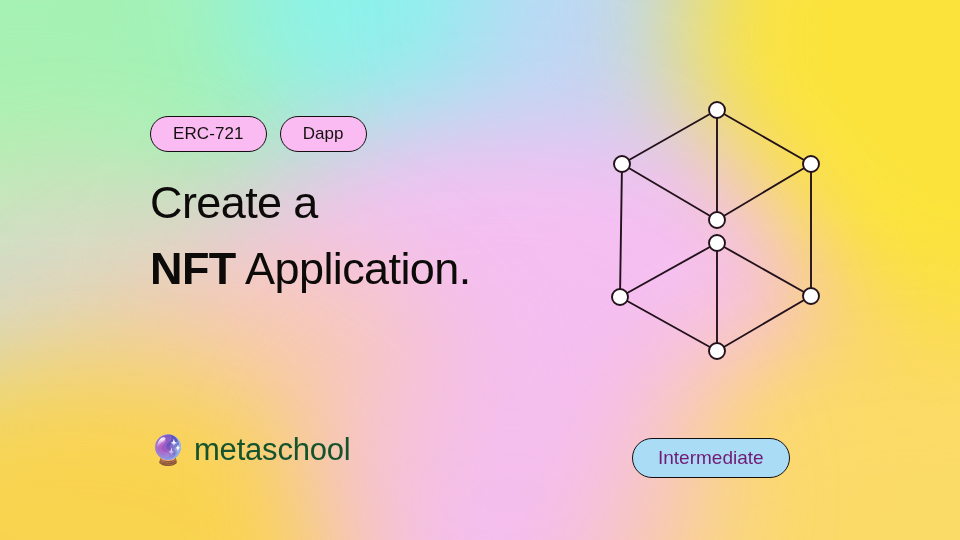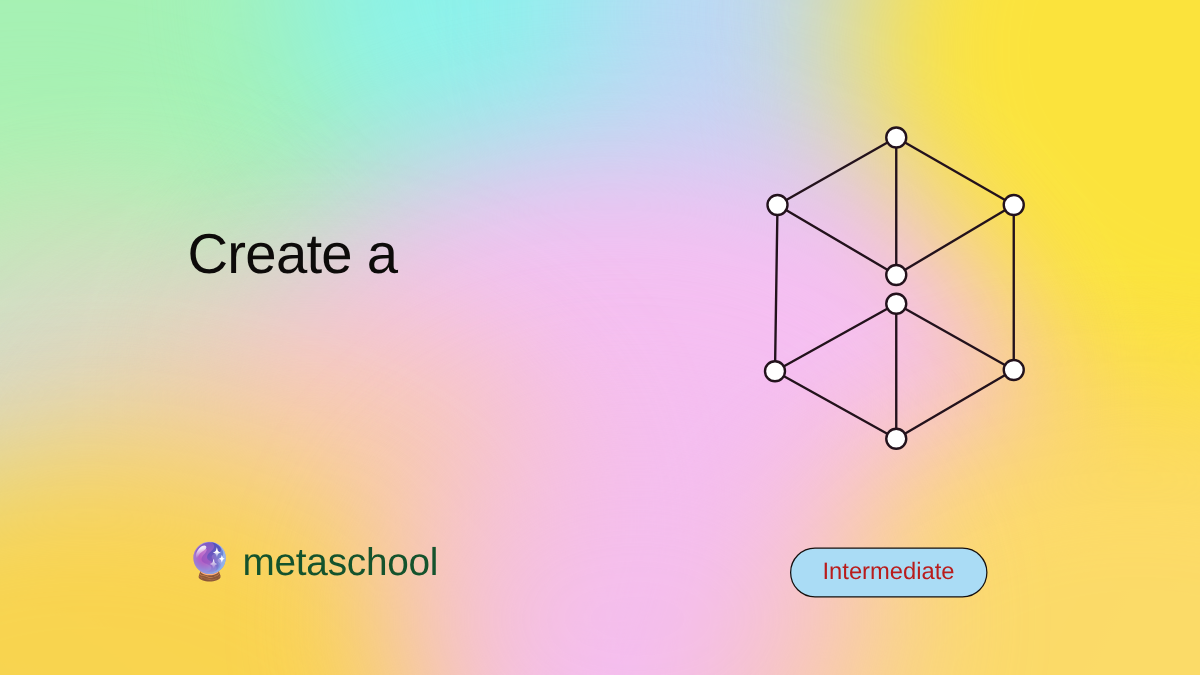--- a/index.html
+++ b/index.html
@@ -123,21 +123,21 @@
     top: 438px;
     height: 40px;
     box-sizing: border-box;
     padding: 0 25px;
     display: flex;
     align-items: center;
     justify-content: center;
     border-radius: 999px;
     background: #aadcf5;
     border: 1.8px solid #15100f;
-    color: #b91c1c;
+    color: #701a75;
     font-size: 19px;
     font-weight: 400;
     white-space: nowrap;
   }
 
   .cube {
     position: absolute;
     left: 580px;
     top: 80px;
     width: 300px;
@@ -159,24 +159,35 @@
     <div class="blob blob-pink-l"></div>
     <div class="blob blob-pink-c"></div>
     <div class="blob blob-peach"></div>
     <div class="blob blob-yel-bl"></div>
     <div class="blob blob-yel-br"></div>
     <div class="blob blob-pink-b"></div>
   </div>
 
   <div class="content">
 
+    <div class="tags">
+      <div class="tag">
+        <span>ERC-721</span>
+      </div>
+      <div class="tag">
+        <span>Dapp</span>
+      </div>
+    </div>
 
     <div class="headline">
       <span class="ln">
         <span class="lt">Create a</span>
+      </span>
+      <span class="ln">
+        <span class="bd">NFT</span><span class="lt"> Application.</span>
       </span>
     </div>
 
     <div class="brand">
       <span class="brand-orb">🔮</span>
       <span class="brand-name">metaschool</span>
     </div>
 
     <div class="level-badge">
       <span>Intermediate</span>

